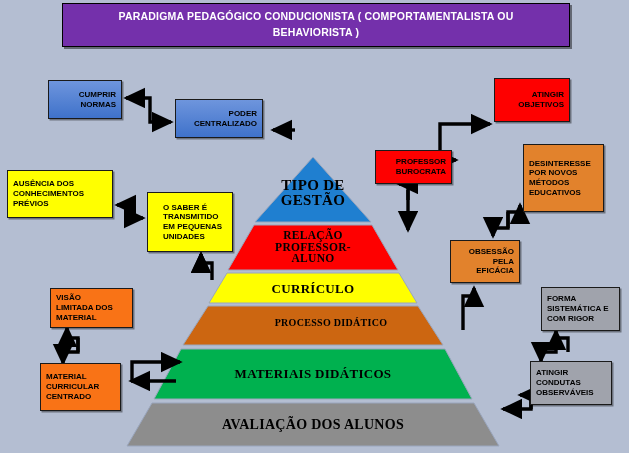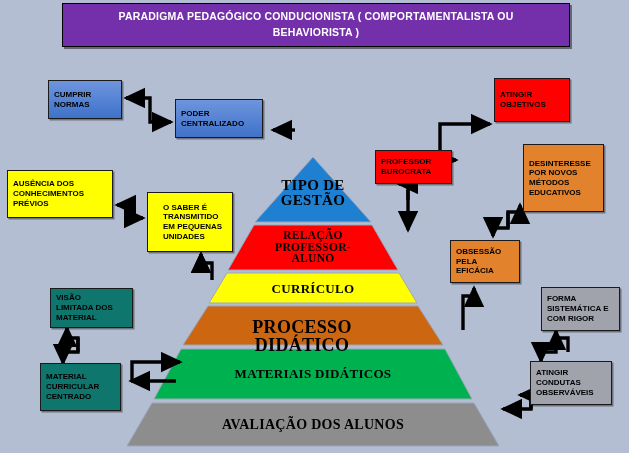--- a/index.html
+++ b/index.html
@@ -36,26 +36,26 @@
   
   .box{
     position:absolute;box-sizing:border-box;
     border:1px solid #1a1a1a;
     display:flex;flex-direction:column;align-items:flex-start;justify-content:center;
     font-weight:bold;color:#000;line-height:1.22;
     padding:2px 5px;
     box-shadow:1.5px 1.5px 0 rgba(0,0,0,.40);
     font-size:8px;
   }
-  .box.center{align-items:center;text-align:left;}
+  .box.center{align-items:center;text-align:right;}
   .b-blue{background:#4f7fd4;background:linear-gradient(180deg,#6e95dd 0%,#3f72ca 100%);}
   .b-yellow{background:#ffff00;}
   .b-red{background:#fe0000;}
   .b-orange{background:#e2822c;}
-  .b-green{background:#0f766e;}
+  .b-green{background:#f97316;}
   .b-gray{background:#a0a3ac;}
 
   .arrows{position:absolute;left:0;top:0;width:629px;height:453px;pointer-events:none;}
 </style>
 </head>
 <body>
 
 <div id="stage">
 
   <div class="title-bar">
@@ -84,21 +84,21 @@
       <div>GESTÃO</div>
     </div>
   <div class="layer-label" style="left:243px;top:230px;width:140px;font-size:11.5px;">
       <div>RELAÇÃO</div>
       <div>PROFESSOR-</div>
       <div>ALUNO</div>
     </div>
   <div class="layer-label" style="left:243px;top:282px;width:140px;font-size:13px;">
       <div>CURRÍCULO</div>
     </div>
-  <div class="layer-label" style="left:212px;top:318px;width:180px;font-size:18px;">
+  <div class="layer-label" style="left:241px;top:318px;width:180px;font-size:10px;">
       <div>PROCESSO DIDÁTICO</div>
     </div>
   <div class="layer-label" style="left:213px;top:367px;width:200px;font-size:13px;">
       <div>MATERIAIS DIDÁTICOS</div>
     </div>
   <div class="layer-label" style="left:203px;top:418px;width:220px;font-size:14px;">
       <div>AVALIAÇÃO DOS ALUNOS</div>
     </div>
 
   <svg class="arrows" width="629" height="453" viewBox="0 0 629 453" xmlns="http://www.w3.org/2000/svg">

